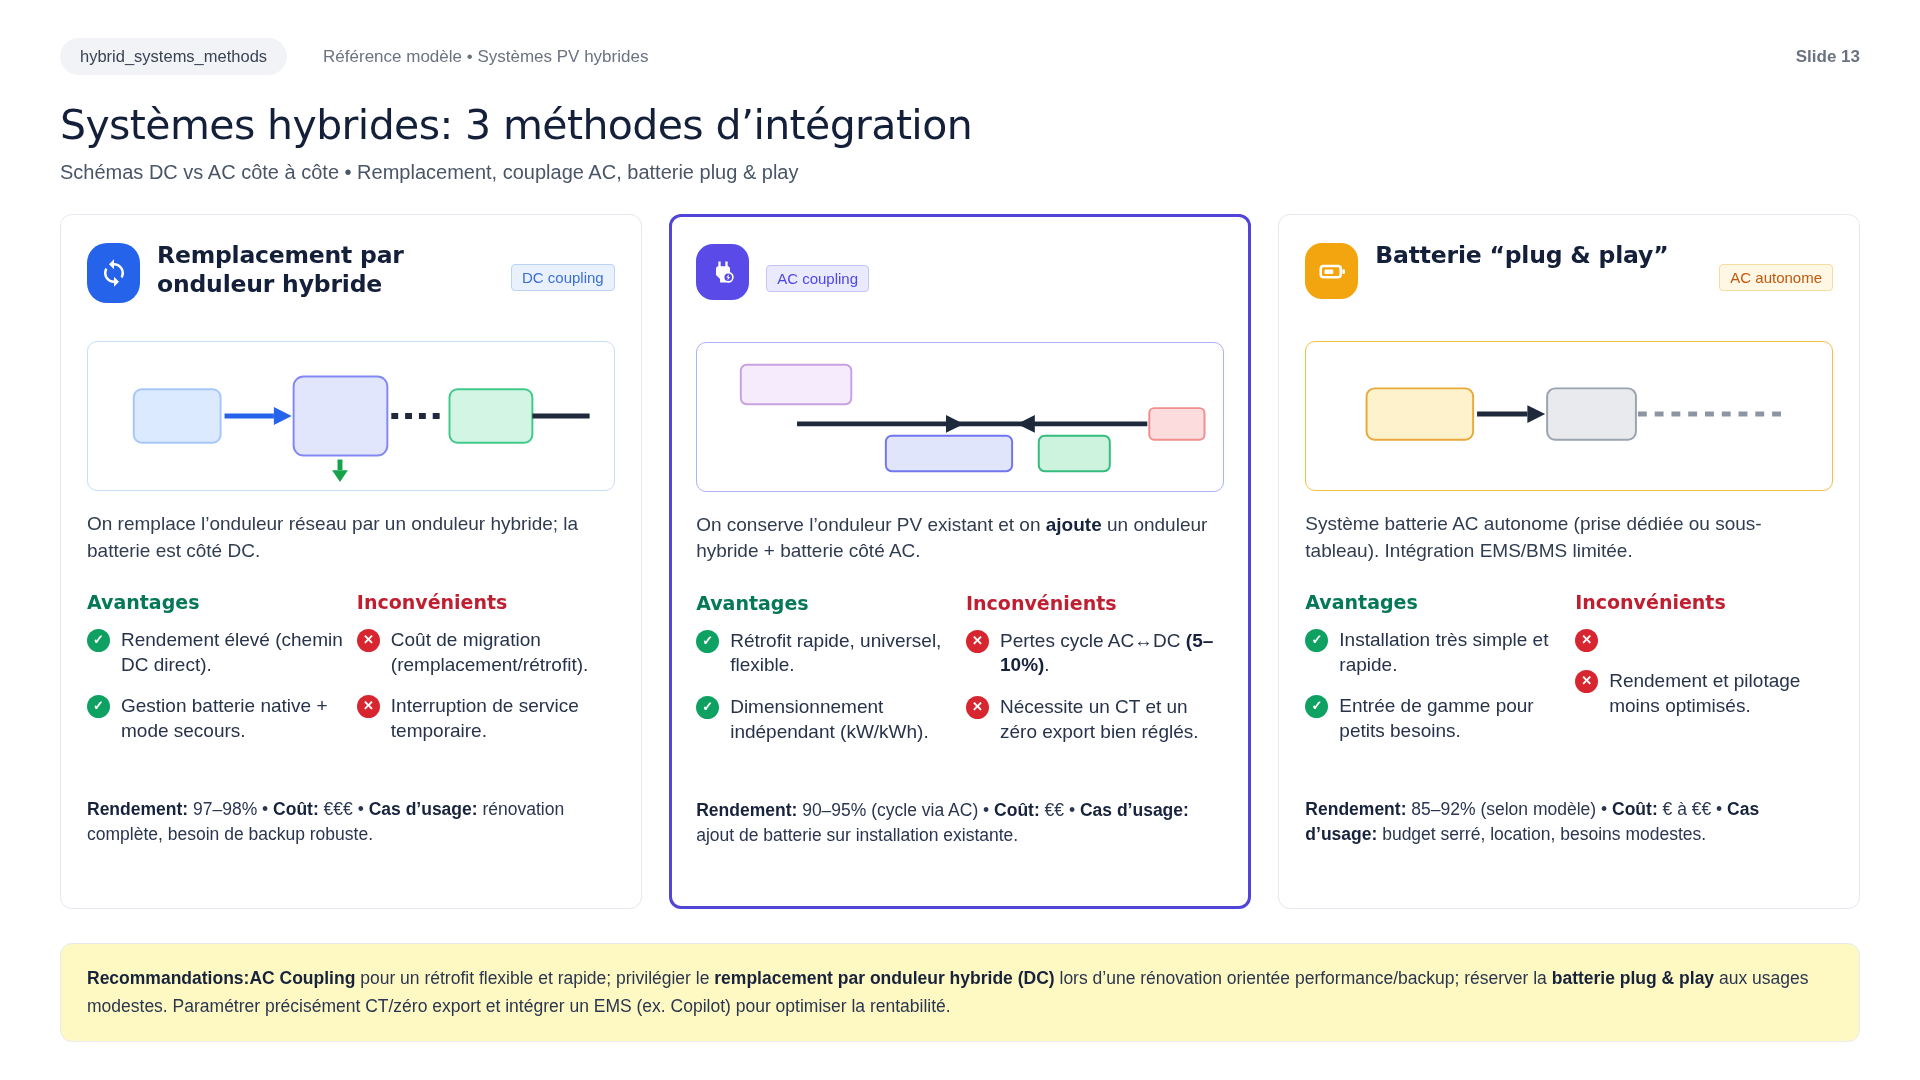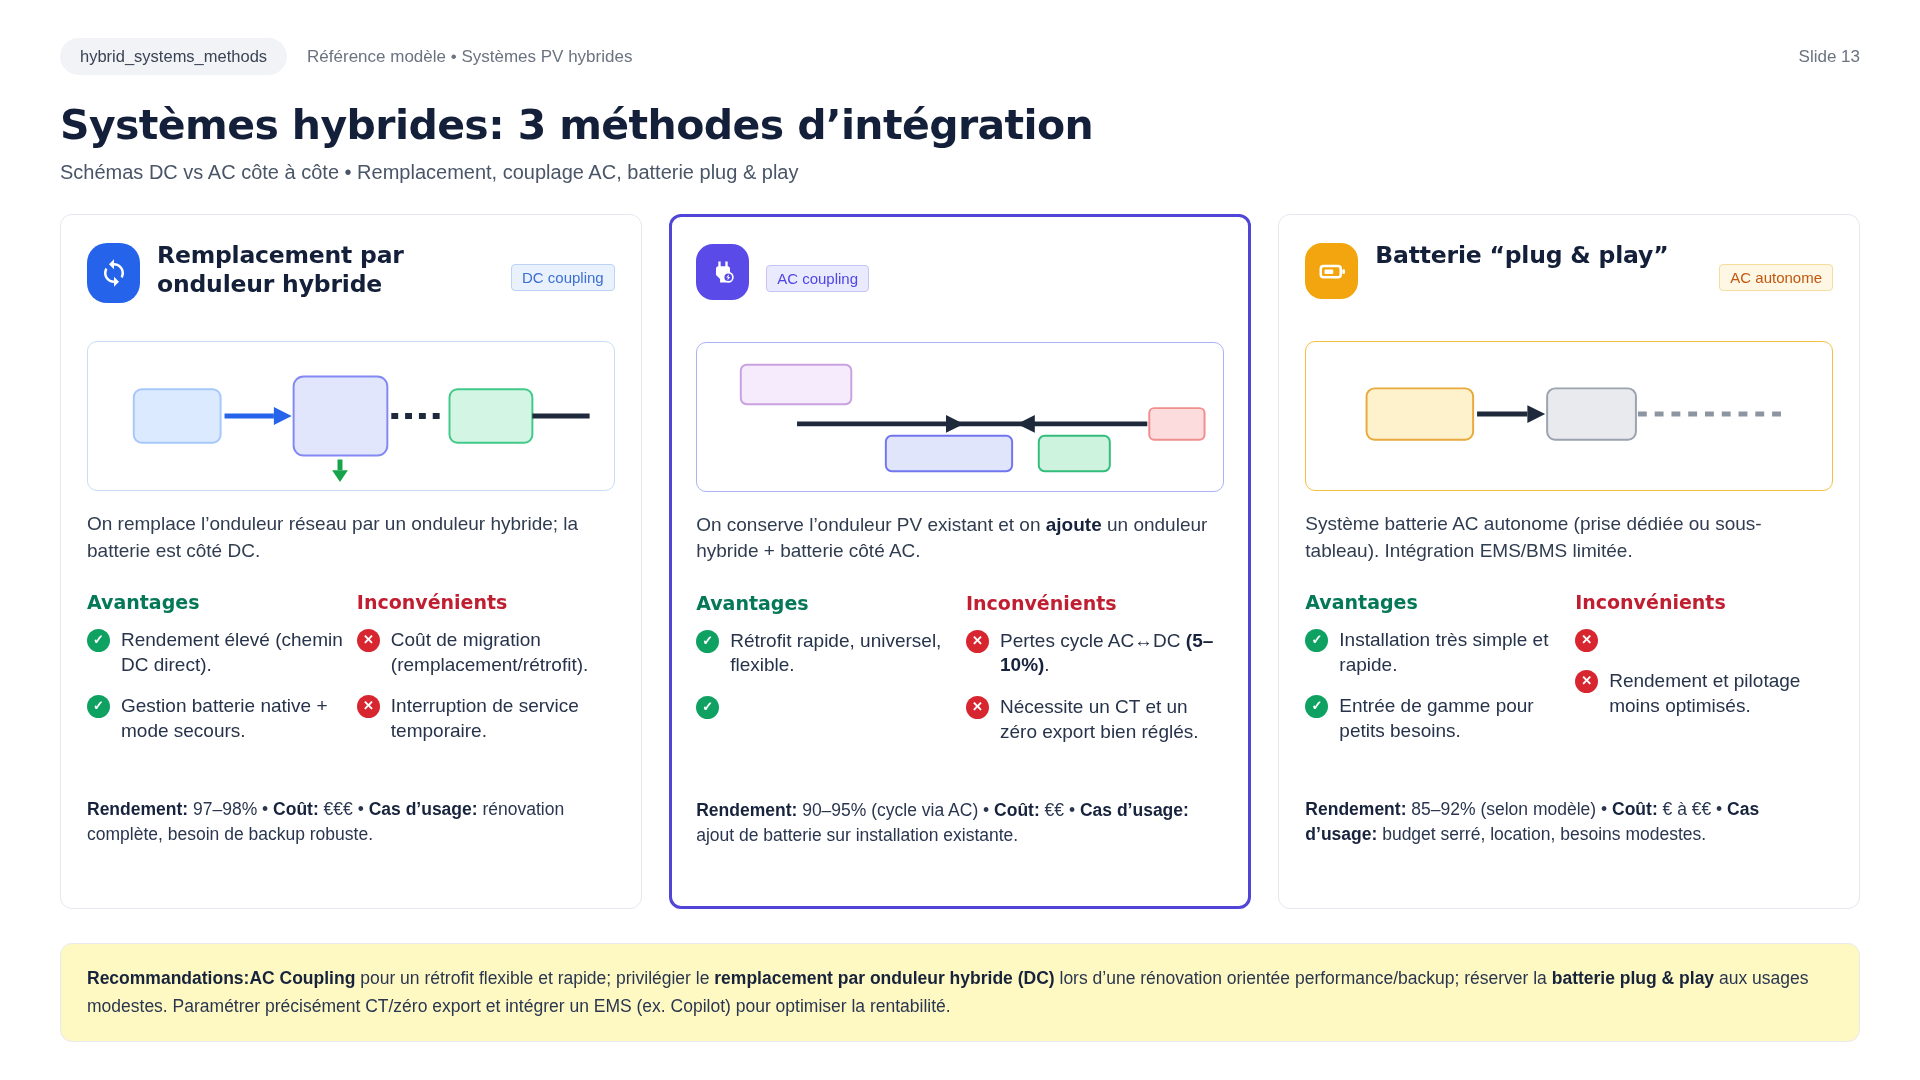--- a/index.html
+++ b/index.html
@@ -3,27 +3,27 @@
 <meta charset="utf-8">
 <style>
   * { margin:0; padding:0; box-sizing:border-box; }
   html,body { background:#ffffff; }
   .page {
     width:1920px; height:1080px; background:#ffffff; position:relative;
     padding:38px 60px 0; font-family:"Liberation Sans", sans-serif; color:#1c2738;
     overflow:hidden;
   }
   
-  .topbar { display:flex; align-items:center; gap:20px; }
+  .topbar { display:flex; align-items:center; gap:36px; }
   .pill { background:#f1f3f6; border-radius:999px; padding:9px 20px; font-size:16.5px; color:#3a4354; }
   .breadcrumb { color:#6b7280; font-size:17px; }
-  .slide-num { margin-left:auto; color:#6b7280; font-size:17px; }
+  .slide-num { margin-left:auto; color:#6b7280; font-size:17px;font-weight:bold; }
 
   .h1 {
-    font-family:"DejaVu Sans", sans-serif; font-weight:bold; font-size:41px;
+    font-family:"DejaVu Sans", sans-serif; font-weight:normal; font-size:41px;
     letter-spacing:-0.6px; color:#14203a; margin:26px 0 12px;
   }
   .subtitle { font-size:20px; color:#4a5668; }
 
   
   .cards { display:flex; gap:27px; margin-top:30px; }
   .card {
     flex:1; border:1.5px solid #e5e8ee; border-radius:12px; padding:26px;
     height:695px; display:flex; flex-direction:column; background:#fff;
   }
@@ -179,20 +179,21 @@
 
       <div class="cols">
         <div>
           <div class="col-title pros-title">Avantages</div>
           <div class="item">
             <span class="dot dot-check">✓</span>
             <span><span>Rétrofit rapide, universel, flexible.</span></span>
           </div>
           <div class="item">
             <span class="dot dot-check">✓</span>
+            <span><span>Dimensionnement indépendant (kW/kWh).</span></span>
           </div>
         </div>
         <div>
           <div class="col-title cons-title">Inconvénients</div>
           <div class="item">
             <span class="dot dot-x">✕</span>
             <span><span>Pertes cycle AC↔DC </span><b>(5–10%)</b><span>.</span></span>
           </div>
           <div class="item">
             <span class="dot dot-x">✕</span>

